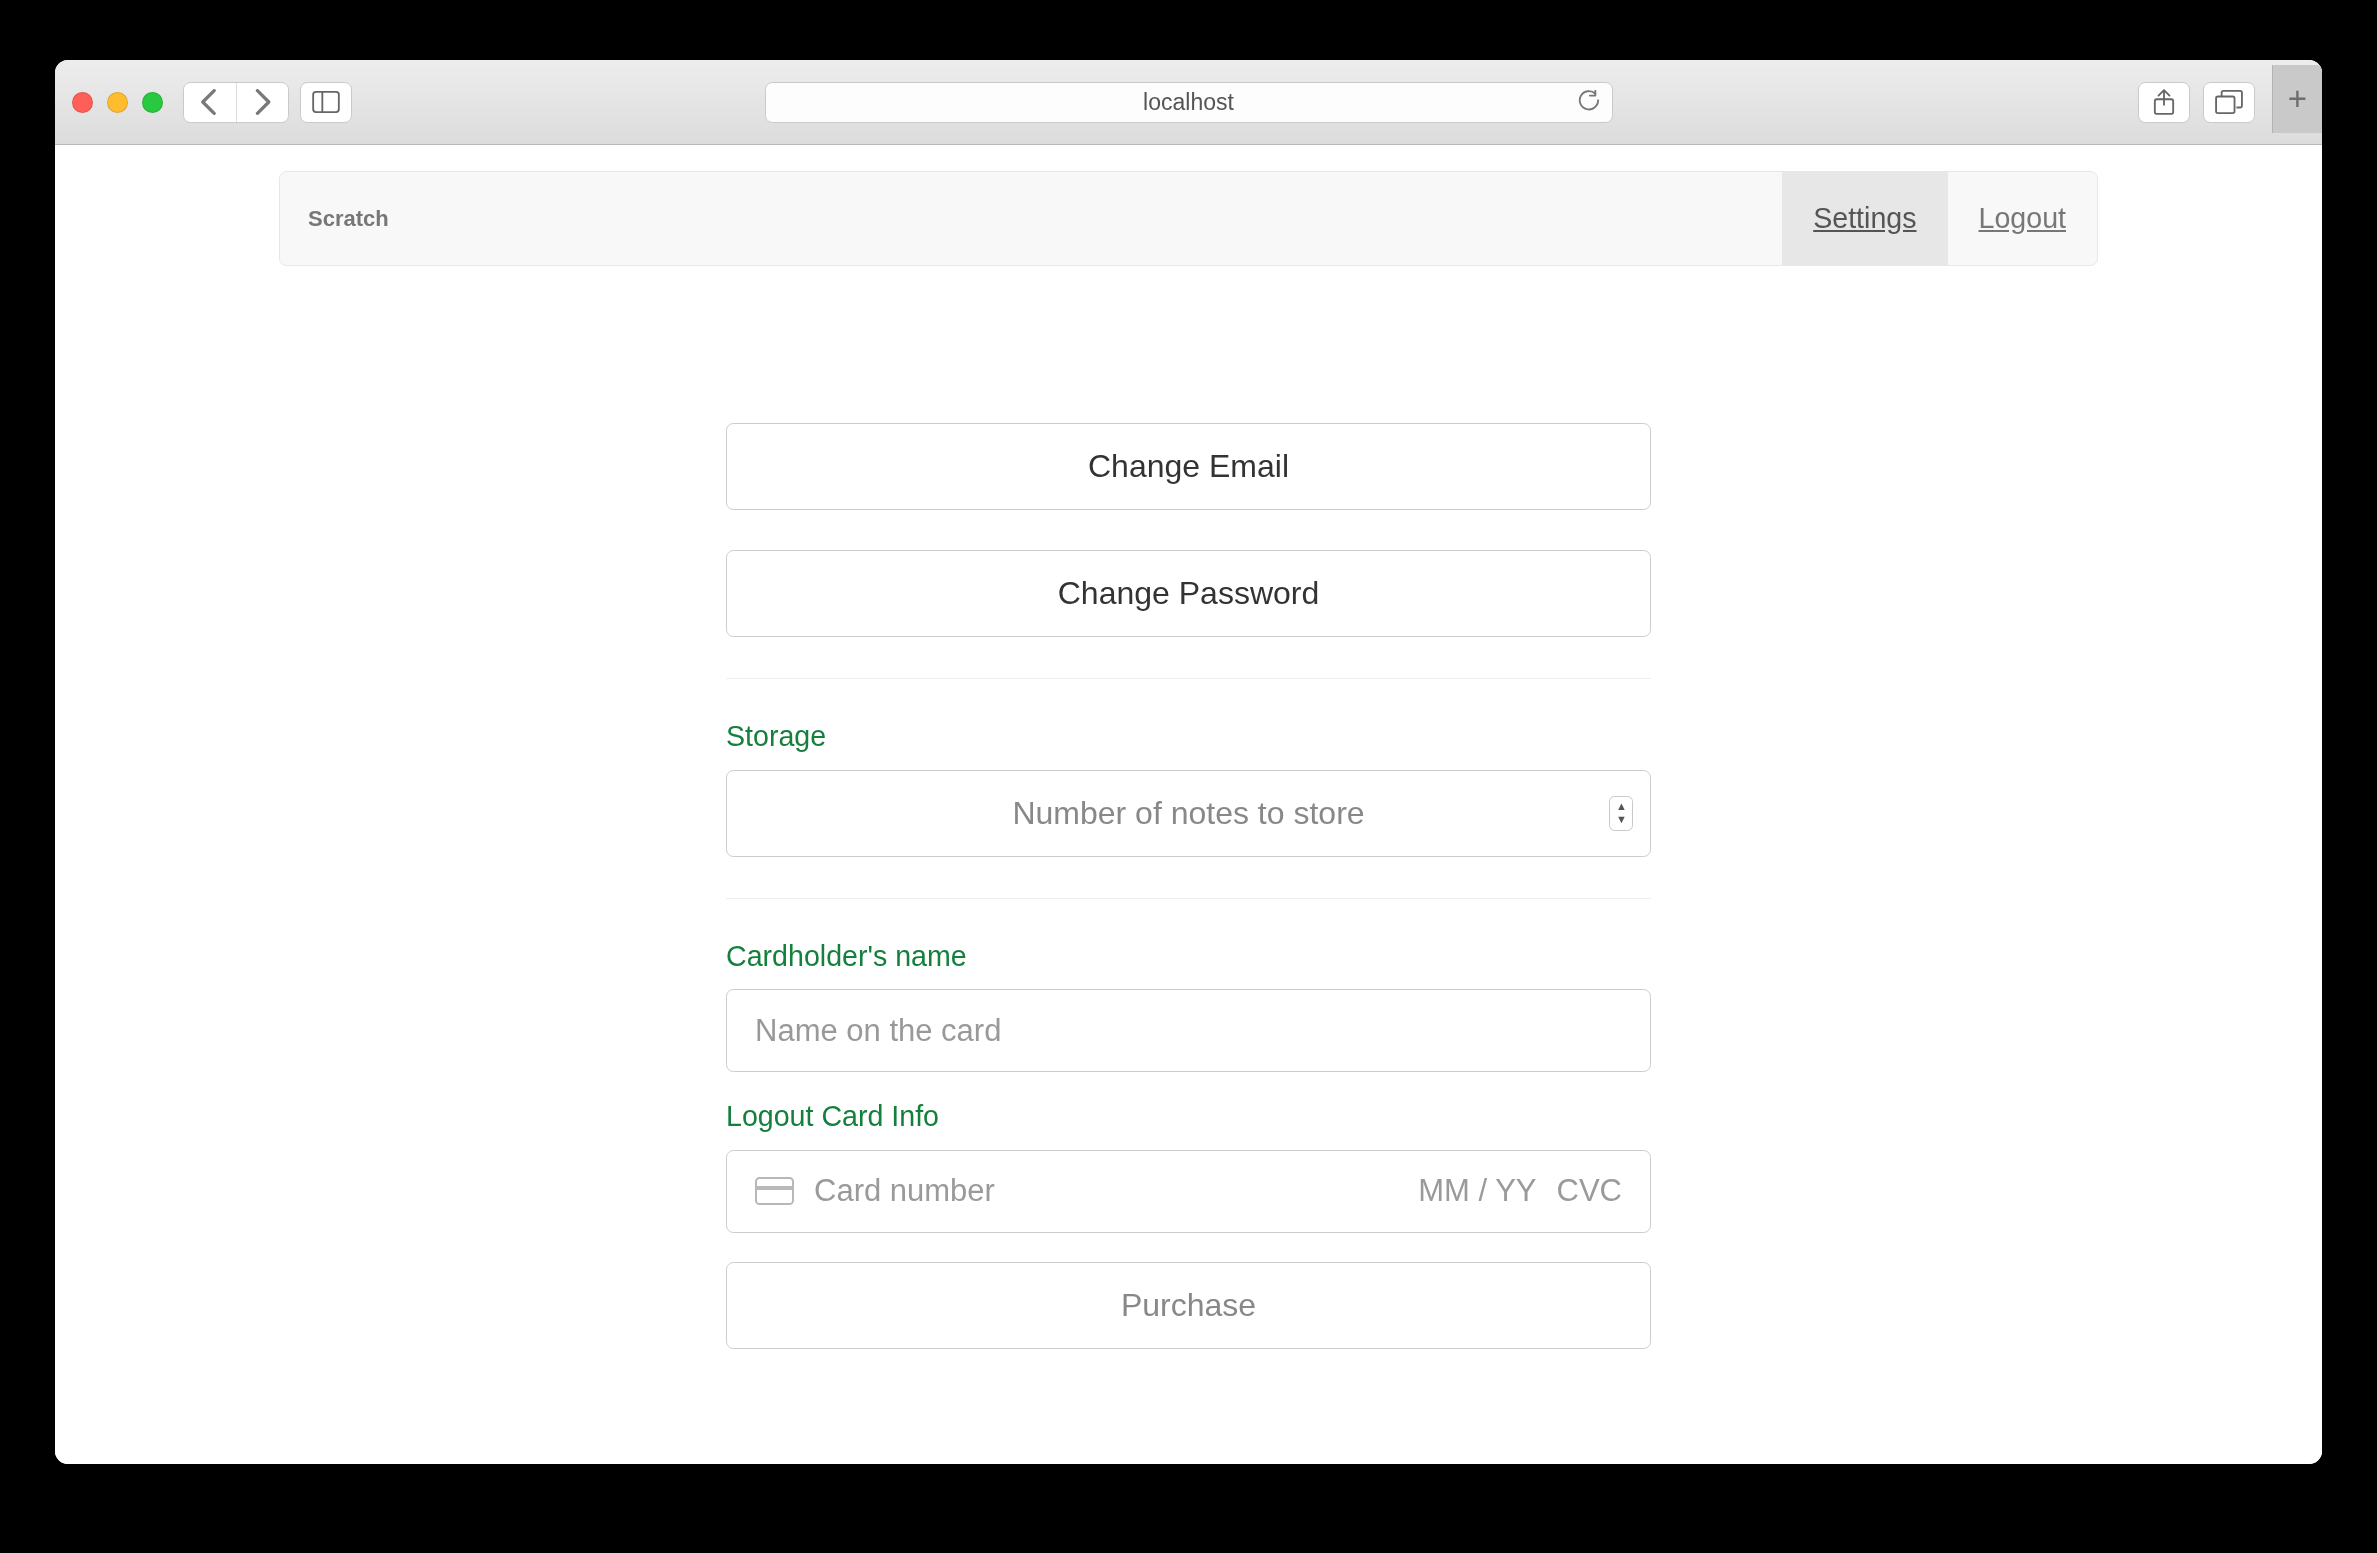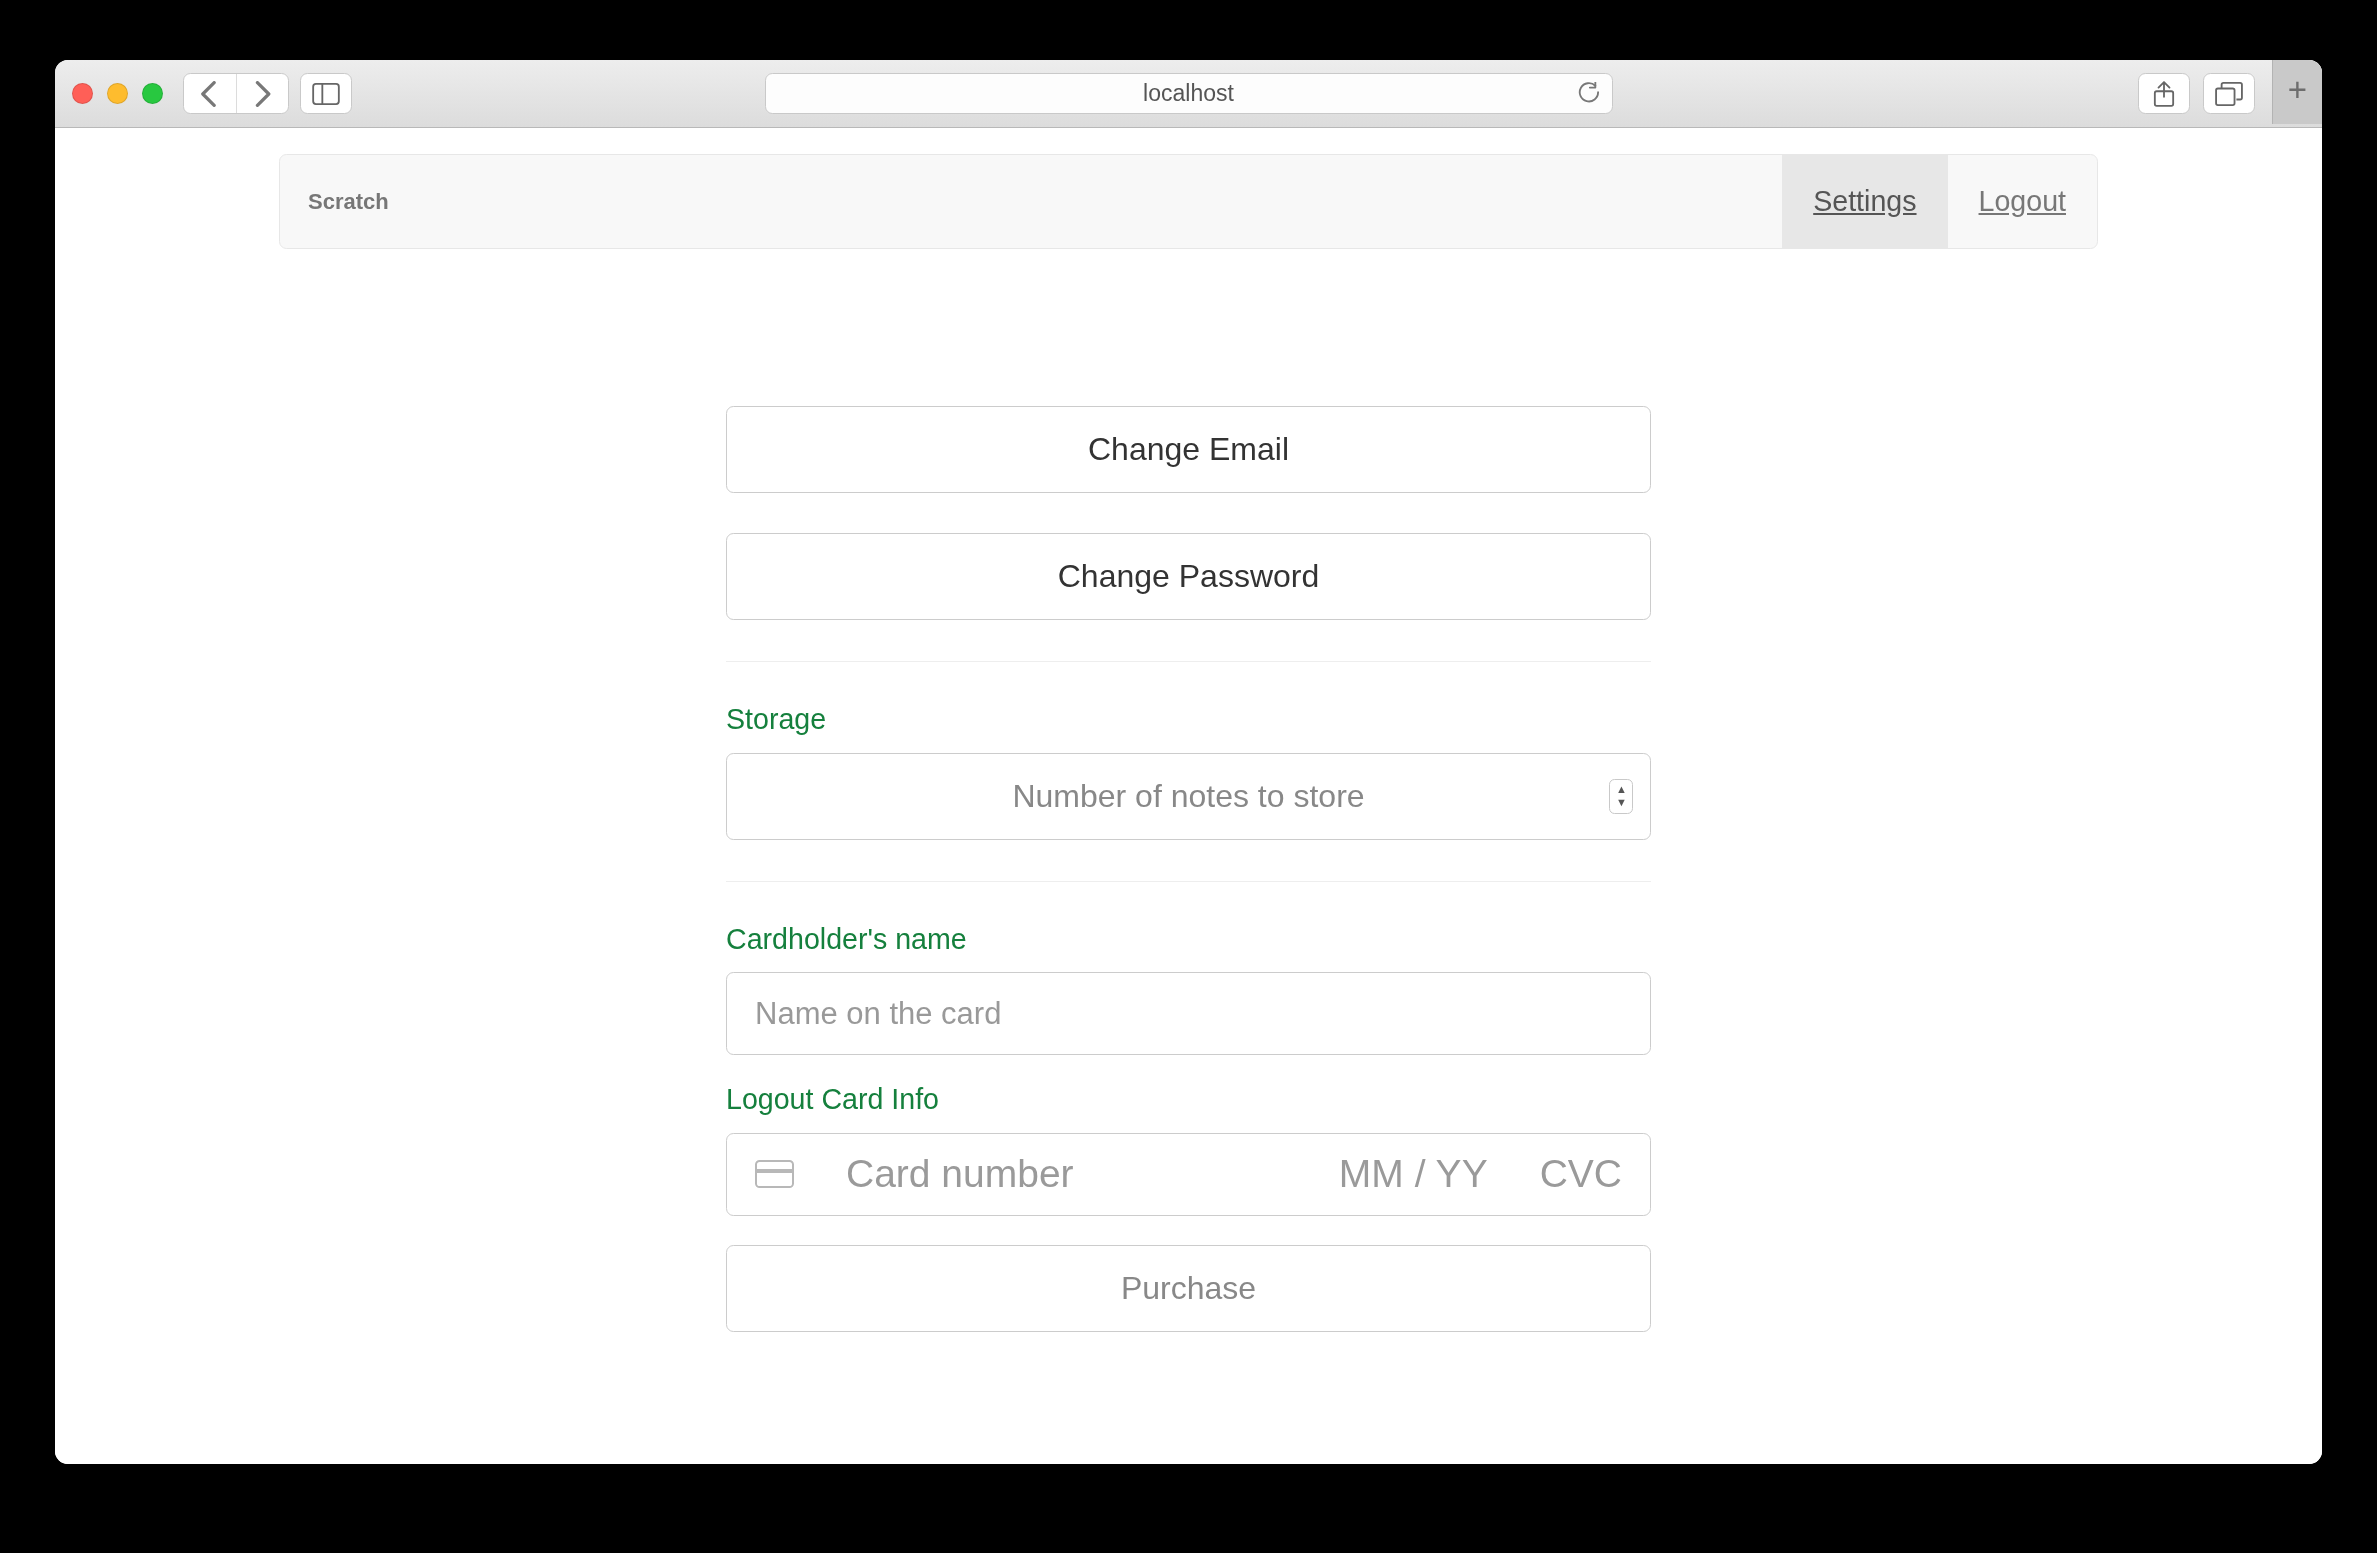--- a/index.html
+++ b/index.html
@@ -18,21 +18,21 @@
       height: 1404px;
       background: #fff;
       border-radius: 13px;
       overflow: hidden;
       box-shadow: 0 28px 74px rgba(0,0,0,0.6);
       display: flex;
       flex-direction: column;
       position: relative;
     }
     .titlebar {
-      height: 68px;
+      height: 85px;
       background: linear-gradient(#ededed, #dcdcdc);
       border-bottom: 0.9px solid #b8b8b8;
       display: flex;
       align-items: center;
       padding: 0 16.6px;
       gap: 11px;
       position: relative;
     }
     .traffic-lights { display: flex; gap: 14px; margin-right: 9.2px; }
     .tl { width: 21px; height: 21px; border-radius: 50%; border: 0.9px solid rgba(0,0,0,0.12); }
@@ -227,24 +227,23 @@
     }
     .cc-icon::after {
       content: "";
       position: absolute;
       left: 0; right: 0;
       top: 6.5px;
       height: 4.6px;
       background: #b8b8b8;
     }
     .cc-ph {
-      font-size: 39px;
+      font-size: 31px;
       color: #9a9a9a;
       white-space: nowrap;
-      margin-left: 32px;
     }
     .cc-spacer { flex: 1; }
     svg { display: block; }
   </style>
 </head>
 <body>
 
 <div class="window">
   <div class="titlebar">
     <div class="traffic-lights">

